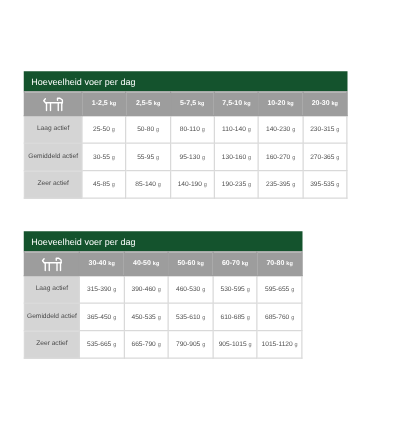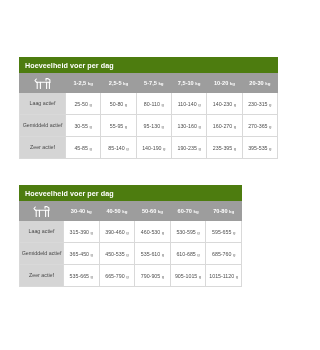--- a/index.html
+++ b/index.html
@@ -15,23 +15,23 @@
     width: 300px; height: 350px;
     background: #ffffff;
     overflow: hidden;
   }
 
   .feeding-table { position: absolute; }
   .feeding-table.t1 { left: 19px; top: 57px; width: 259px; }
   .feeding-table.t2 { left: 19px; top: 185px; width: 223px; }
 
   .title-bar {
-    background: #4d7c0f;
+    background: #14532d;
     color: #ffffff;
-    font-weight: bold;
+    font-weight: normal;
     font-size: 7.2px;
     letter-spacing: 0.05px;
     padding: 4.5px 6px 4.5px 6px;
     line-height: 1;
   }
 
   table.grid {
     width: 100%;
     border-collapse: collapse;
     table-layout: fixed;

